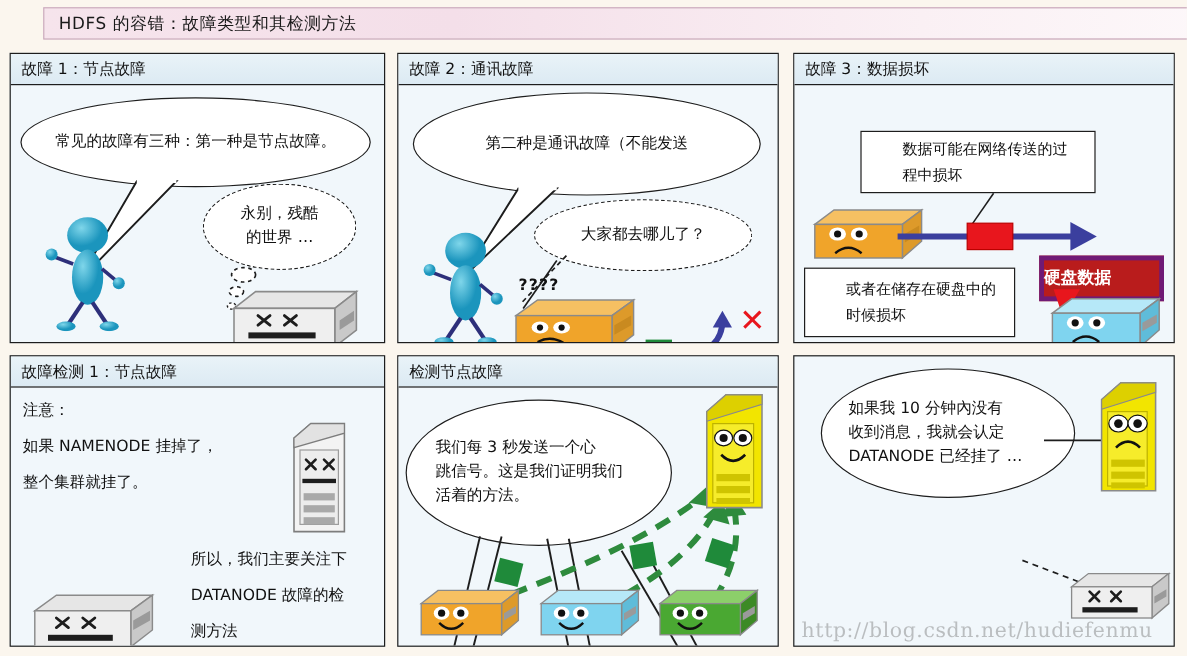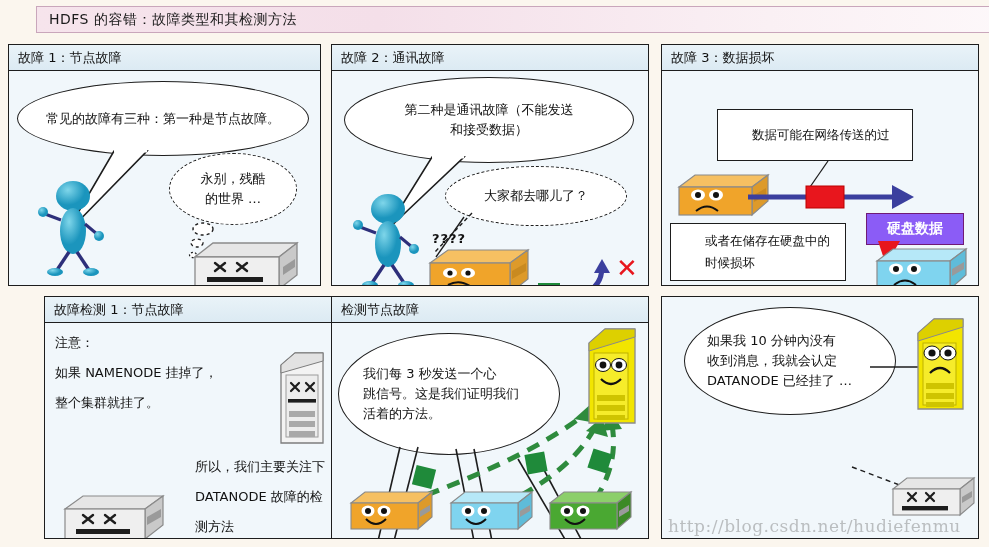--- a/index.html
+++ b/index.html
@@ -26,21 +26,21 @@
   }
 
   
   .panel{
     position:absolute;border:1.5px solid #1d1d1d;background:#f1f7fb;
     box-sizing:border-box;overflow:hidden;
   }
   .panel.p1{left:8px;  top:44px;  width:313px;height:242px;}
   .panel.p2{left:331px;top:44px;  width:318px;height:242px;}
   .panel.p3{left:661px;top:44px;  width:318px;height:242px;}
-  .panel.p4{left:8px;  top:296px; width:313px;height:243px;margin-left:36px;}
+  .panel.p4{left:8px;  top:296px; width:313px;height:243px;}
   .panel.p5{left:331px;top:296px; width:318px;height:243px;}
   .panel.p6{left:661px;top:296px; width:318px;height:243px;}
 
   .phead{
     position:absolute;left:0;top:0;right:0;height:26px;
     border-bottom:1.5px solid #1d1d1d;
     background:linear-gradient(to bottom,#e9f3f8,#dceaf3);
     box-sizing:border-box;
   }
   .phead span{
@@ -78,22 +78,22 @@
   
   .tower{position:absolute;}
   .tower svg{display:block;}
 
   
   .stick{position:absolute;}
   .stick svg{display:block;}
 
   
   .redbox{
-    position:absolute;background:#8b5cf6;border:1px solid #701a75;
-    display:flex;align-items:center;justify-content:center;
+    position:absolute;background:#b91c1c;border:4px solid #701a75;
+    display:flex;align-items:center;justify-content:flex-start;
   }
   .redbox span{color:#fff;font-size:14px;font-weight:bold;white-space:nowrap;}
 
   .redx{position:absolute;color:#e8161d;font-size:26px;font-weight:bold;line-height:1;}
 
   .qmarks{position:absolute;font-size:13px;color:#111;font-weight:bold;letter-spacing:1px;}
 
   .watermark{
     position:absolute;left:668px;top:516px;width:310px;
     font-family:"DejaVu Serif","Liberation Serif",serif;
@@ -178,21 +178,20 @@
   </div>
 
   <div class="panel p2">
     <div class="phead">
       <span>故障 2：通讯故障</span>
     </div>
     <div class="pbody">
 
       <div class="bub" style="left:12px;top:6px;width:290px;height:86px;">
         <div class="ln">第二种是通讯故障（不能发送</div>
-        <div class="ln">和接受数据）</div>
       </div>
       <div class="tail" style="left:48px;top:84px;width:90px;height:80px;">
         <svg width="90" height="80" viewBox="0 0 90 80">
           <path d="M52 2 L84 2 L6 76 Z" fill="#ffffff" stroke="#1d1d1d" stroke-width="1.6"></path>
           <path d="M52 2 L84 2" stroke="#ffffff" stroke-width="3"></path>
         </svg>
       </div>
 
       <div class="bub dash" style="left:113px;top:95px;width:182px;height:60px;">
         <div class="ln">大家都去哪儿了？</div>
@@ -255,20 +254,21 @@
 
   <div class="panel p3">
     <div class="phead">
       <span>故障 3：数据损坏</span>
     </div>
     <div class="pbody">
 
 
       <div class="boxbub" style="left:55px;top:38px;width:196px;height:52px;">
         <div class="ln">数据可能在网络传送的过</div>
+        <div class="ln">程中损坏</div>
       </div>
       <div class="tail" style="left:140px;top:88px;">
         <svg width="40" height="30" viewBox="0 0 40 30">
           <path d="M26 2 L8 28" stroke="#1d1d1d" stroke-width="1.3" fill="none"></path>
         </svg>
       </div>
 
       <div class="srv" style="left:14px;top:100px;">
         <svg width="96" height="48" viewBox="0 0 96 48">
           <polygon points="3,16 19,4 92,4 76,16" fill="#f6c062" stroke="#8a8a8a" stroke-width="1.2"></polygon>

